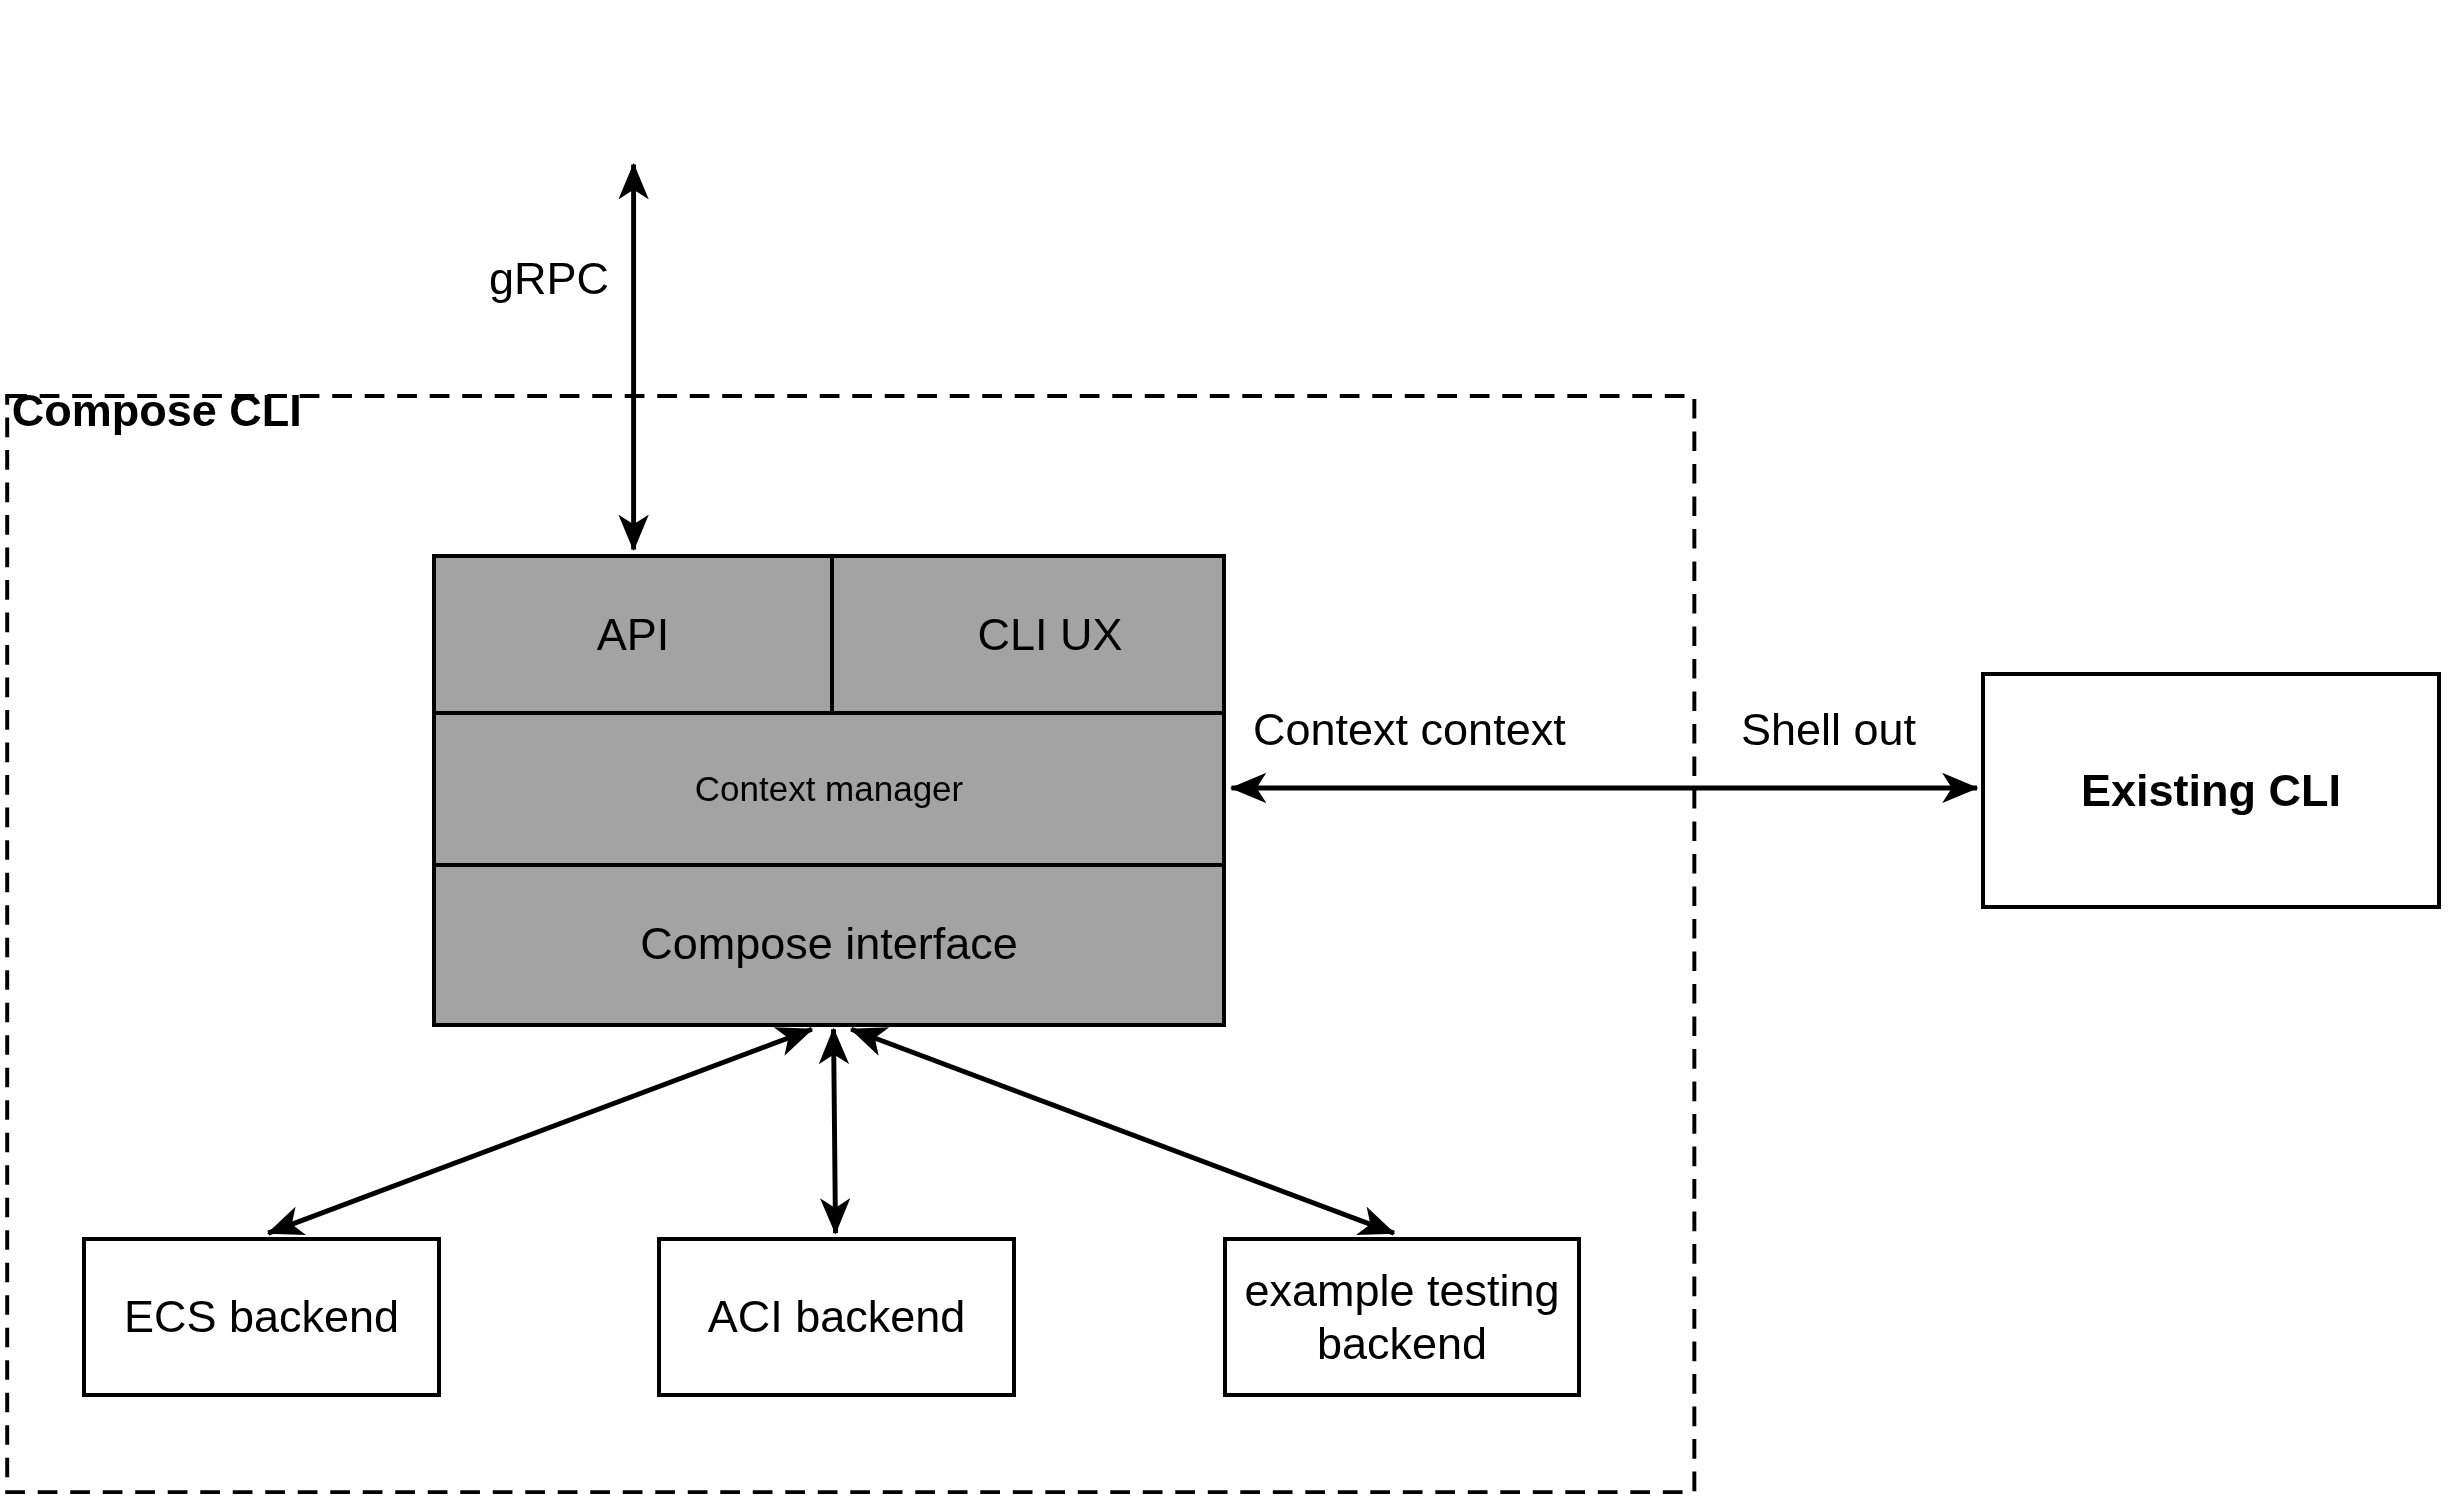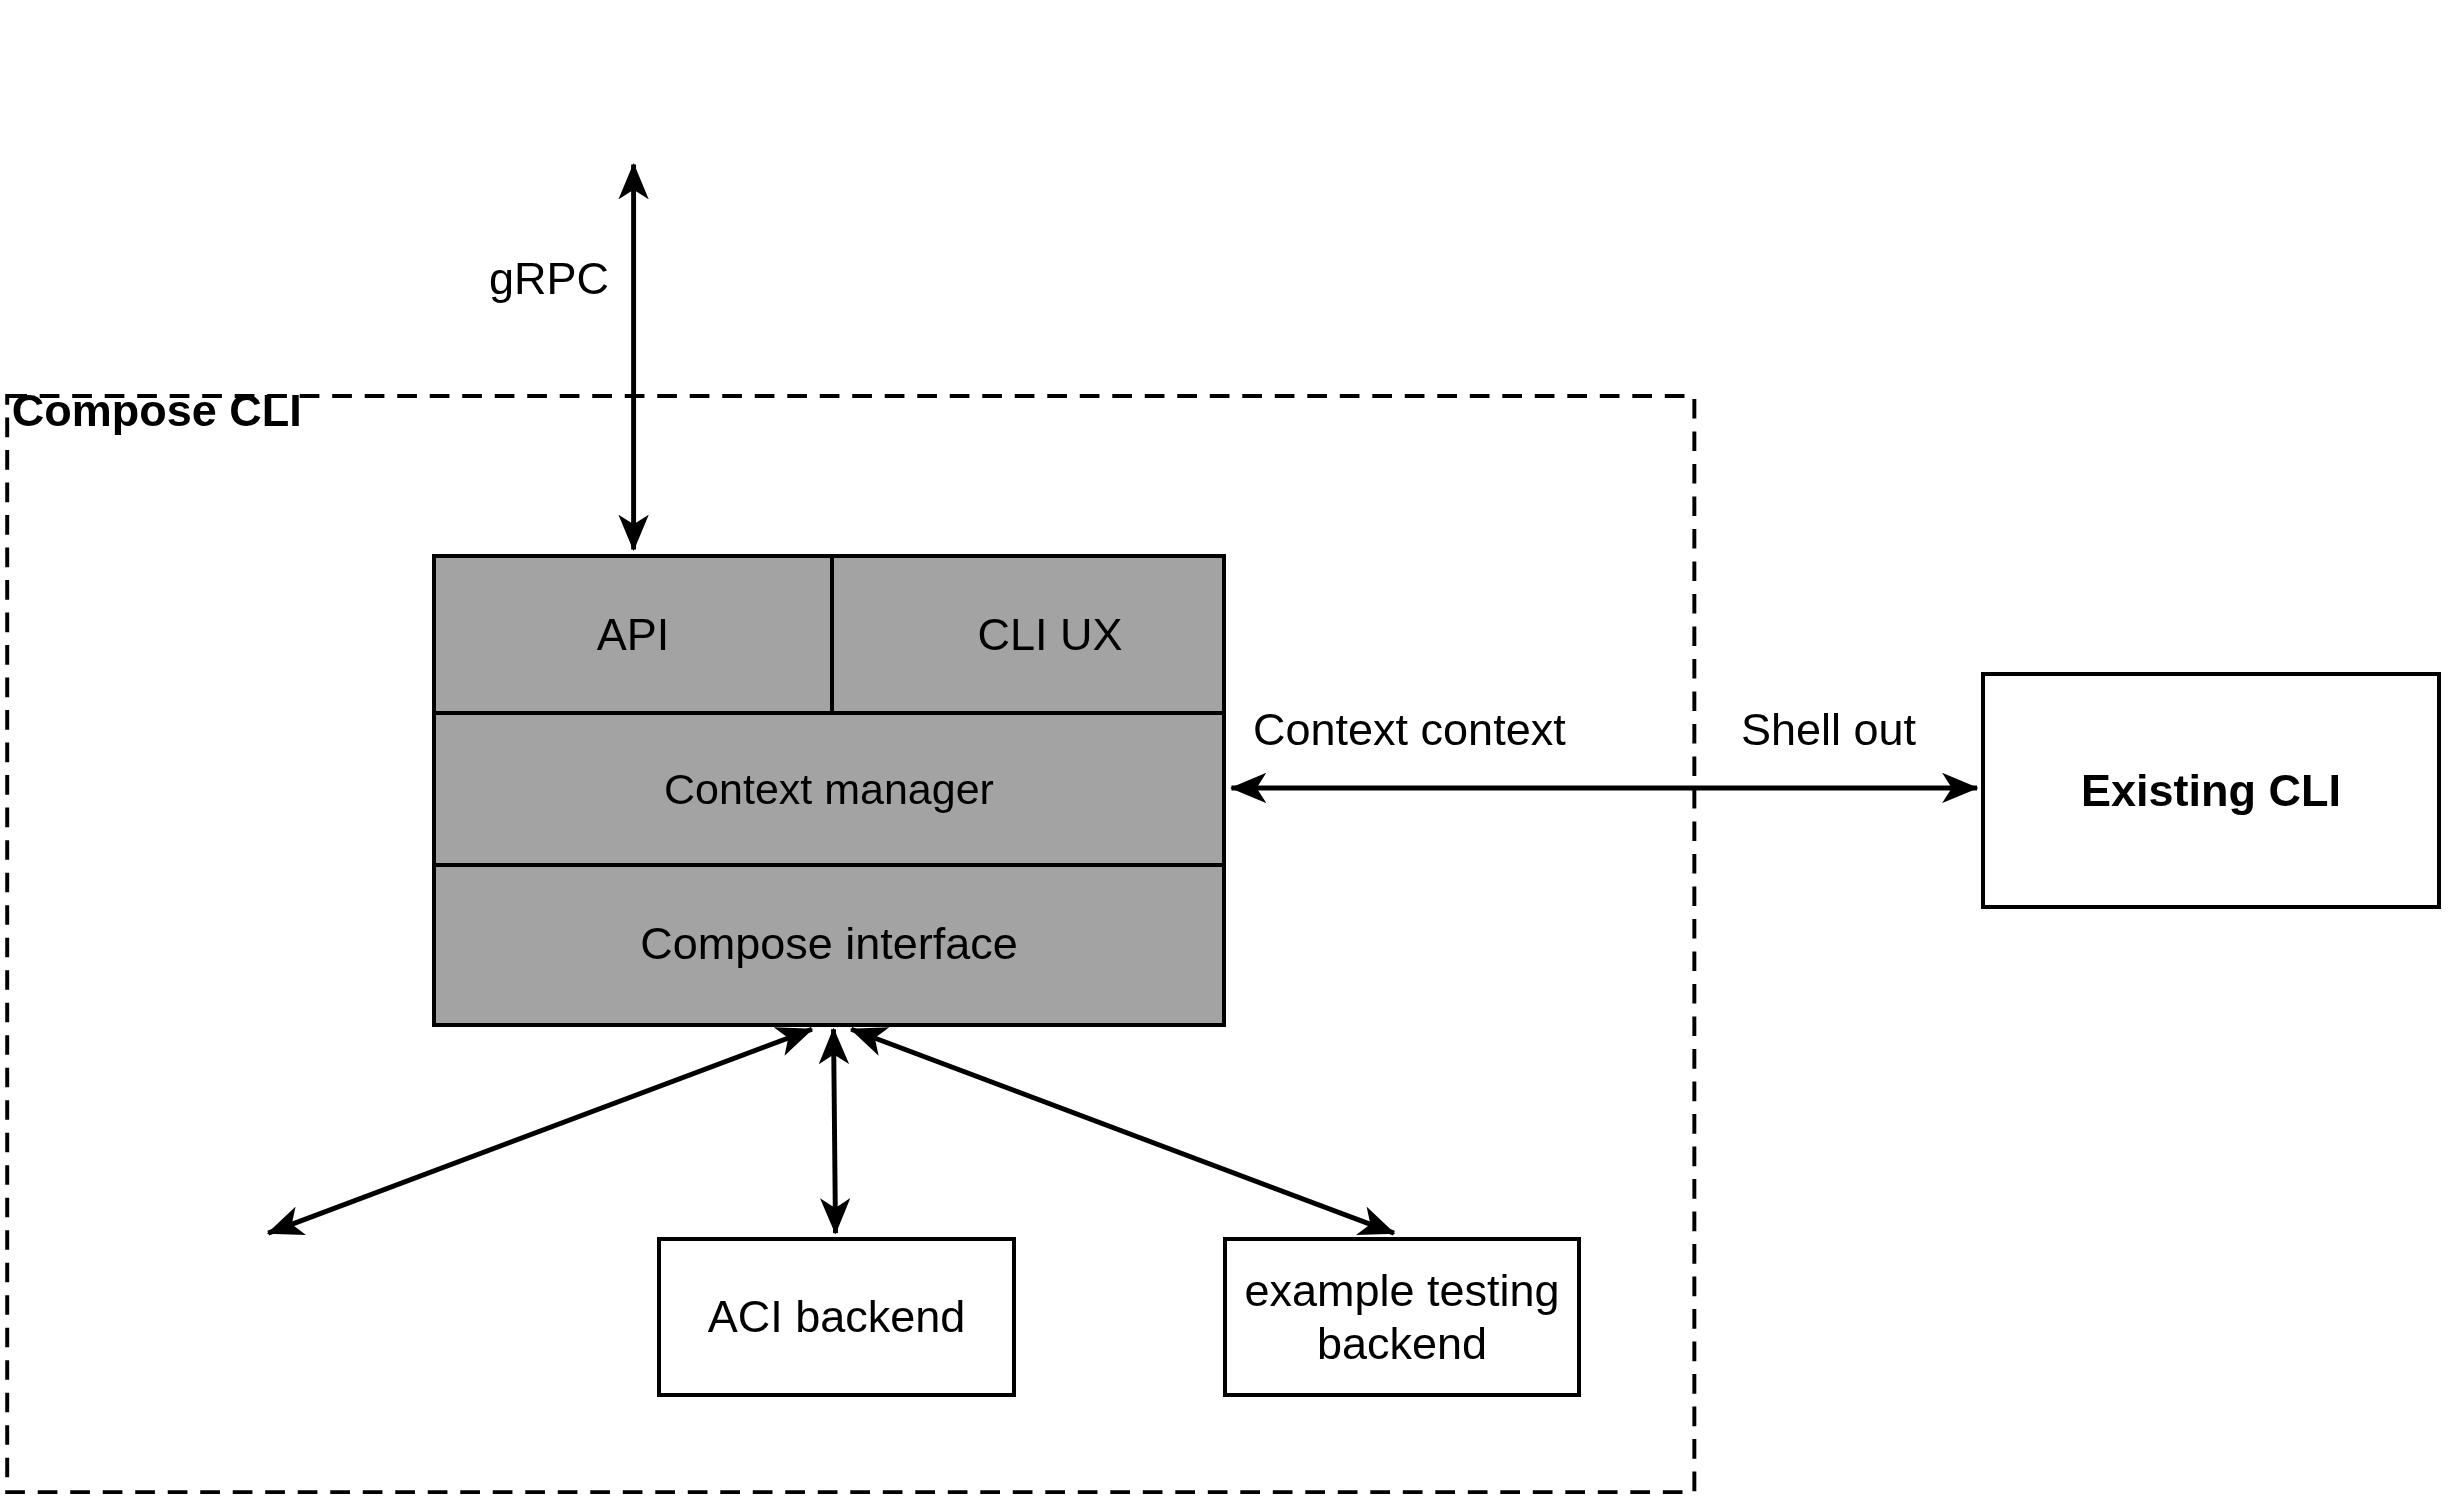--- a/index.html
+++ b/index.html
@@ -76,21 +76,21 @@
     justify-content: center;
     font-size: 45px;
     margin-left: 44px;
   }
   .stack-row-mid {
     height: 148px;
     border-bottom: 4.9px solid #000000;
     display: flex;
     align-items: center;
     justify-content: center;
-    font-size: 43px;
+    font-size: 35px;
   }
   .stack-row-bottom {
     height: 153px;
     display: flex;
     align-items: center;
     justify-content: center;
     font-size: 45px;
   }
 
   .floating-label {
@@ -142,20 +142,23 @@
       </div>
     </div>
     <div class="stack-row-mid">
       <span>Context manager</span>
     </div>
     <div class="stack-row-bottom">
       <span>Compose interface</span>
     </div>
   </div>
 
+  <div class="box ecs-backend">
+    <span>ECS backend</span>
+  </div>
   <div class="box aci-backend">
     <span>ACI backend</span>
   </div>
   <div class="box example-backend">
     <span>example testing backend</span>
   </div>
 
   <div class="box bold existing-cli">
     <span>Existing CLI</span>
   </div>

